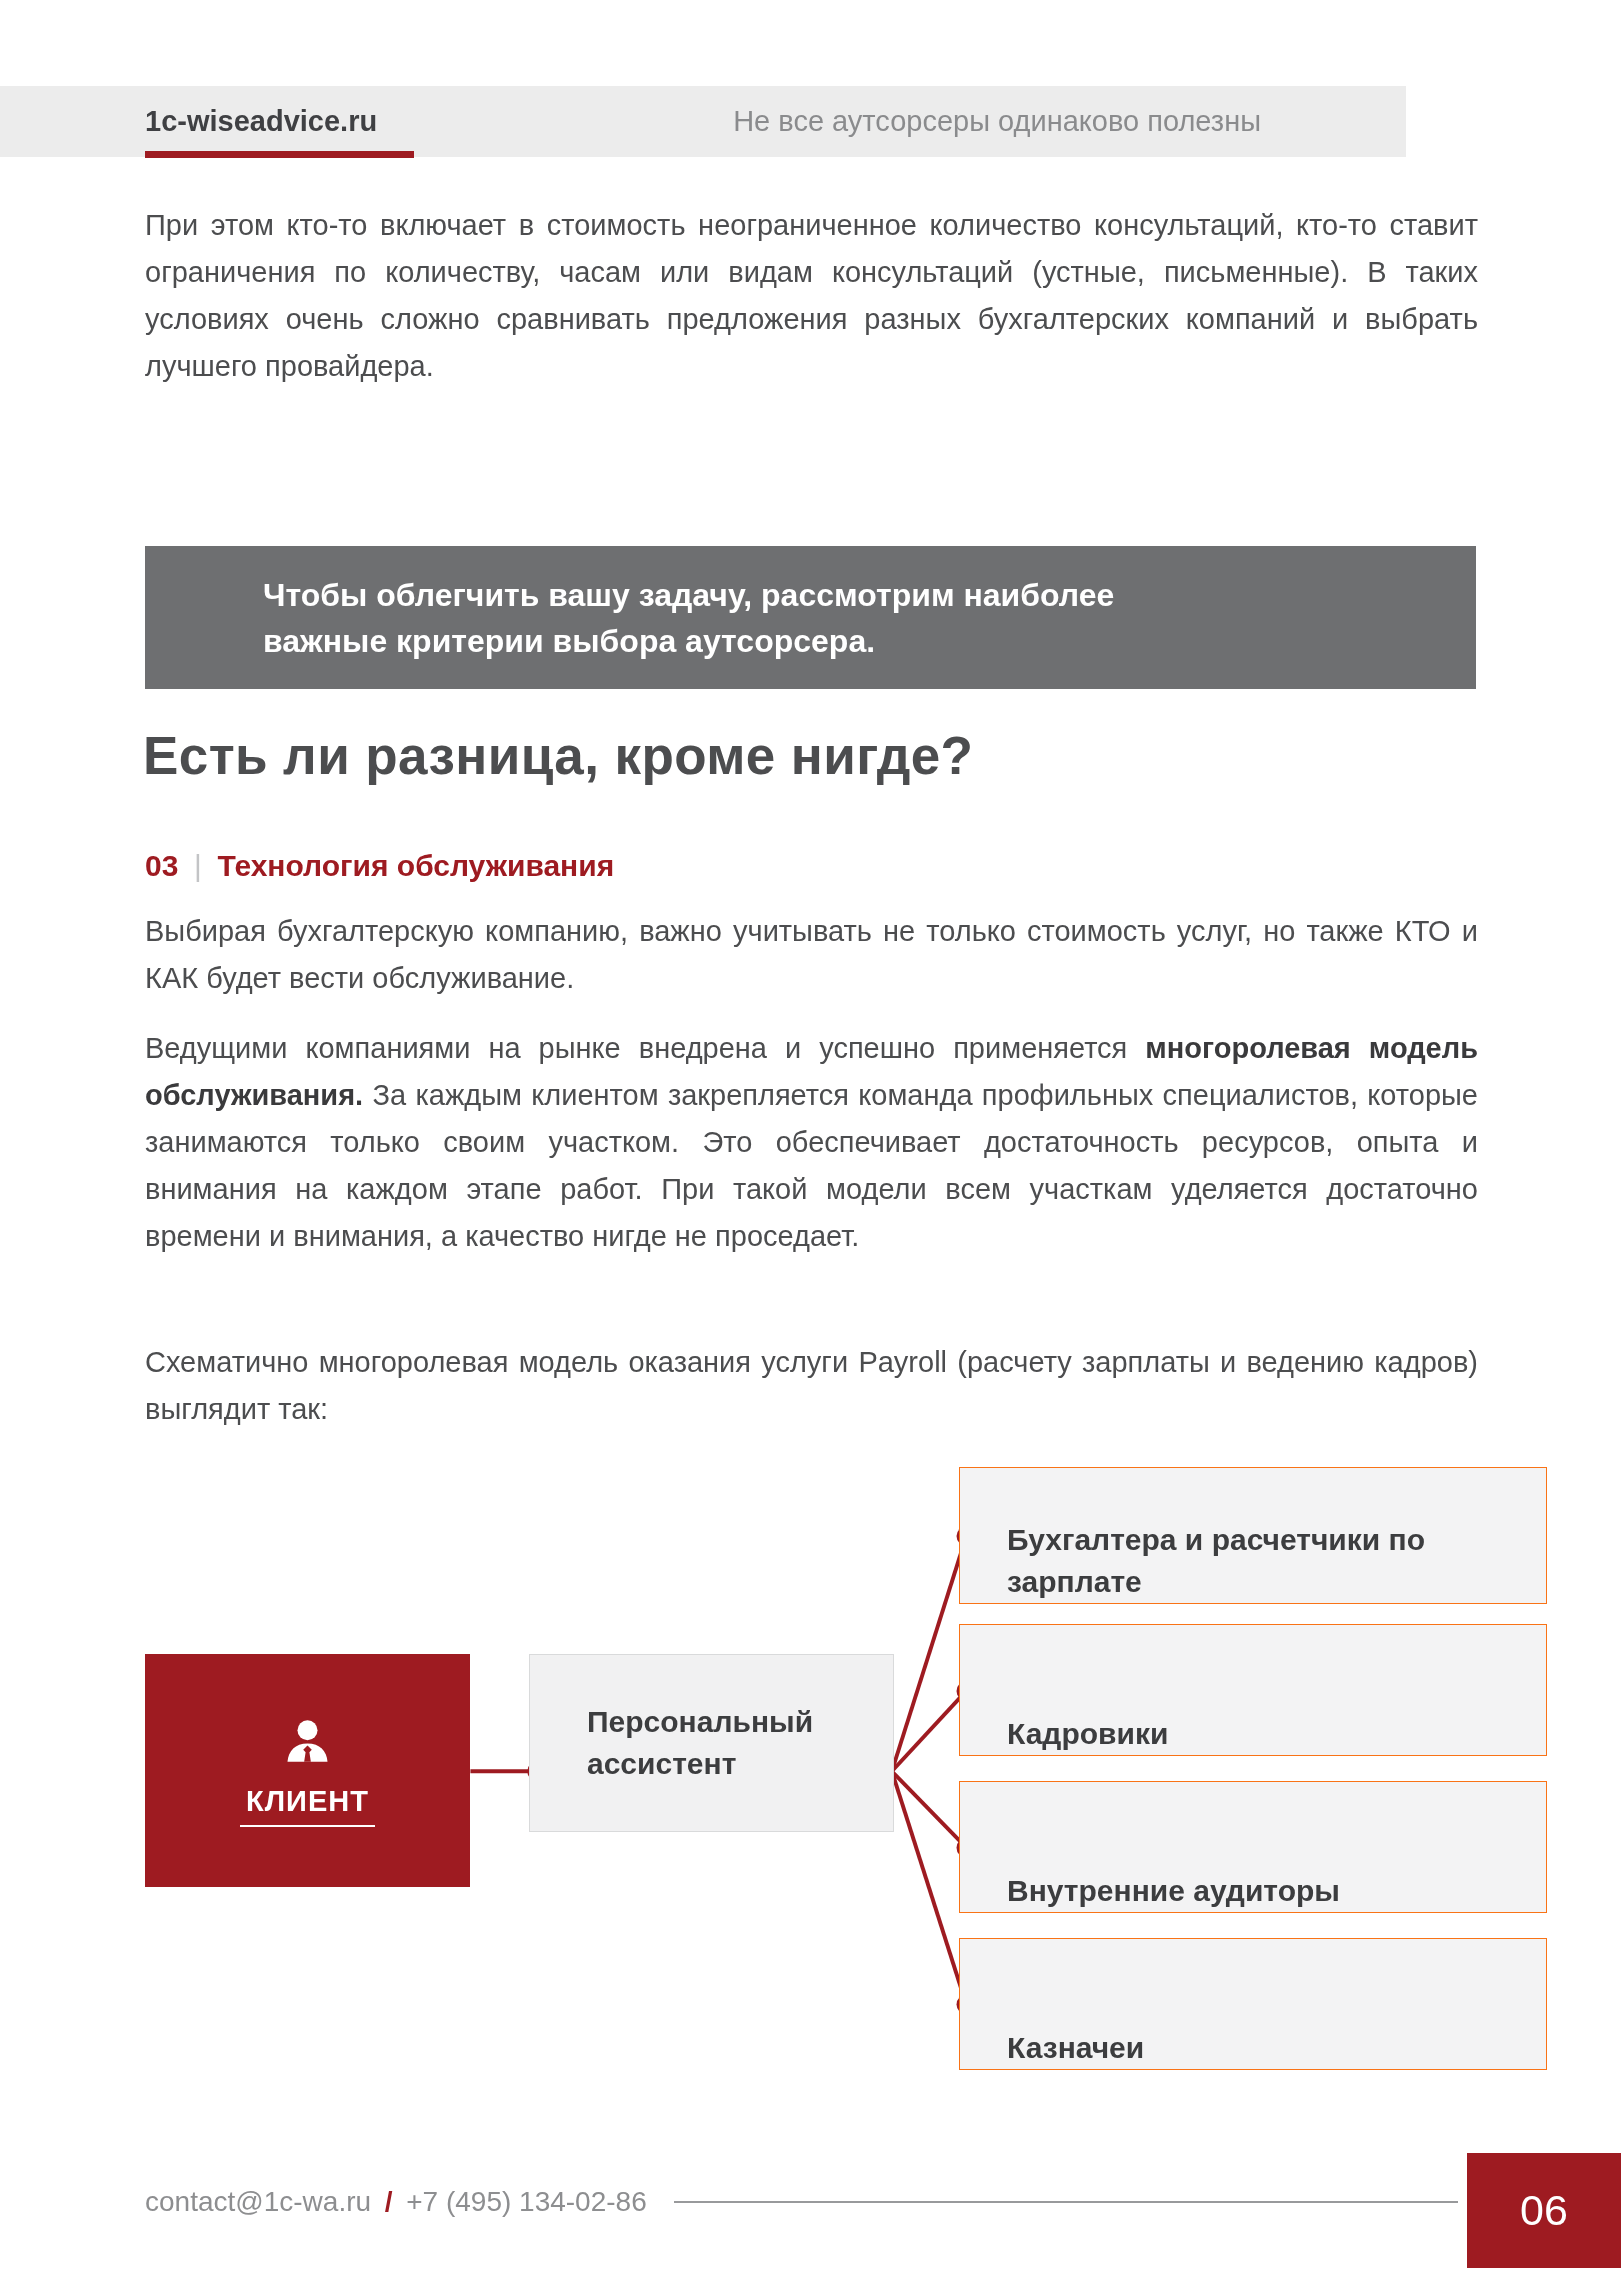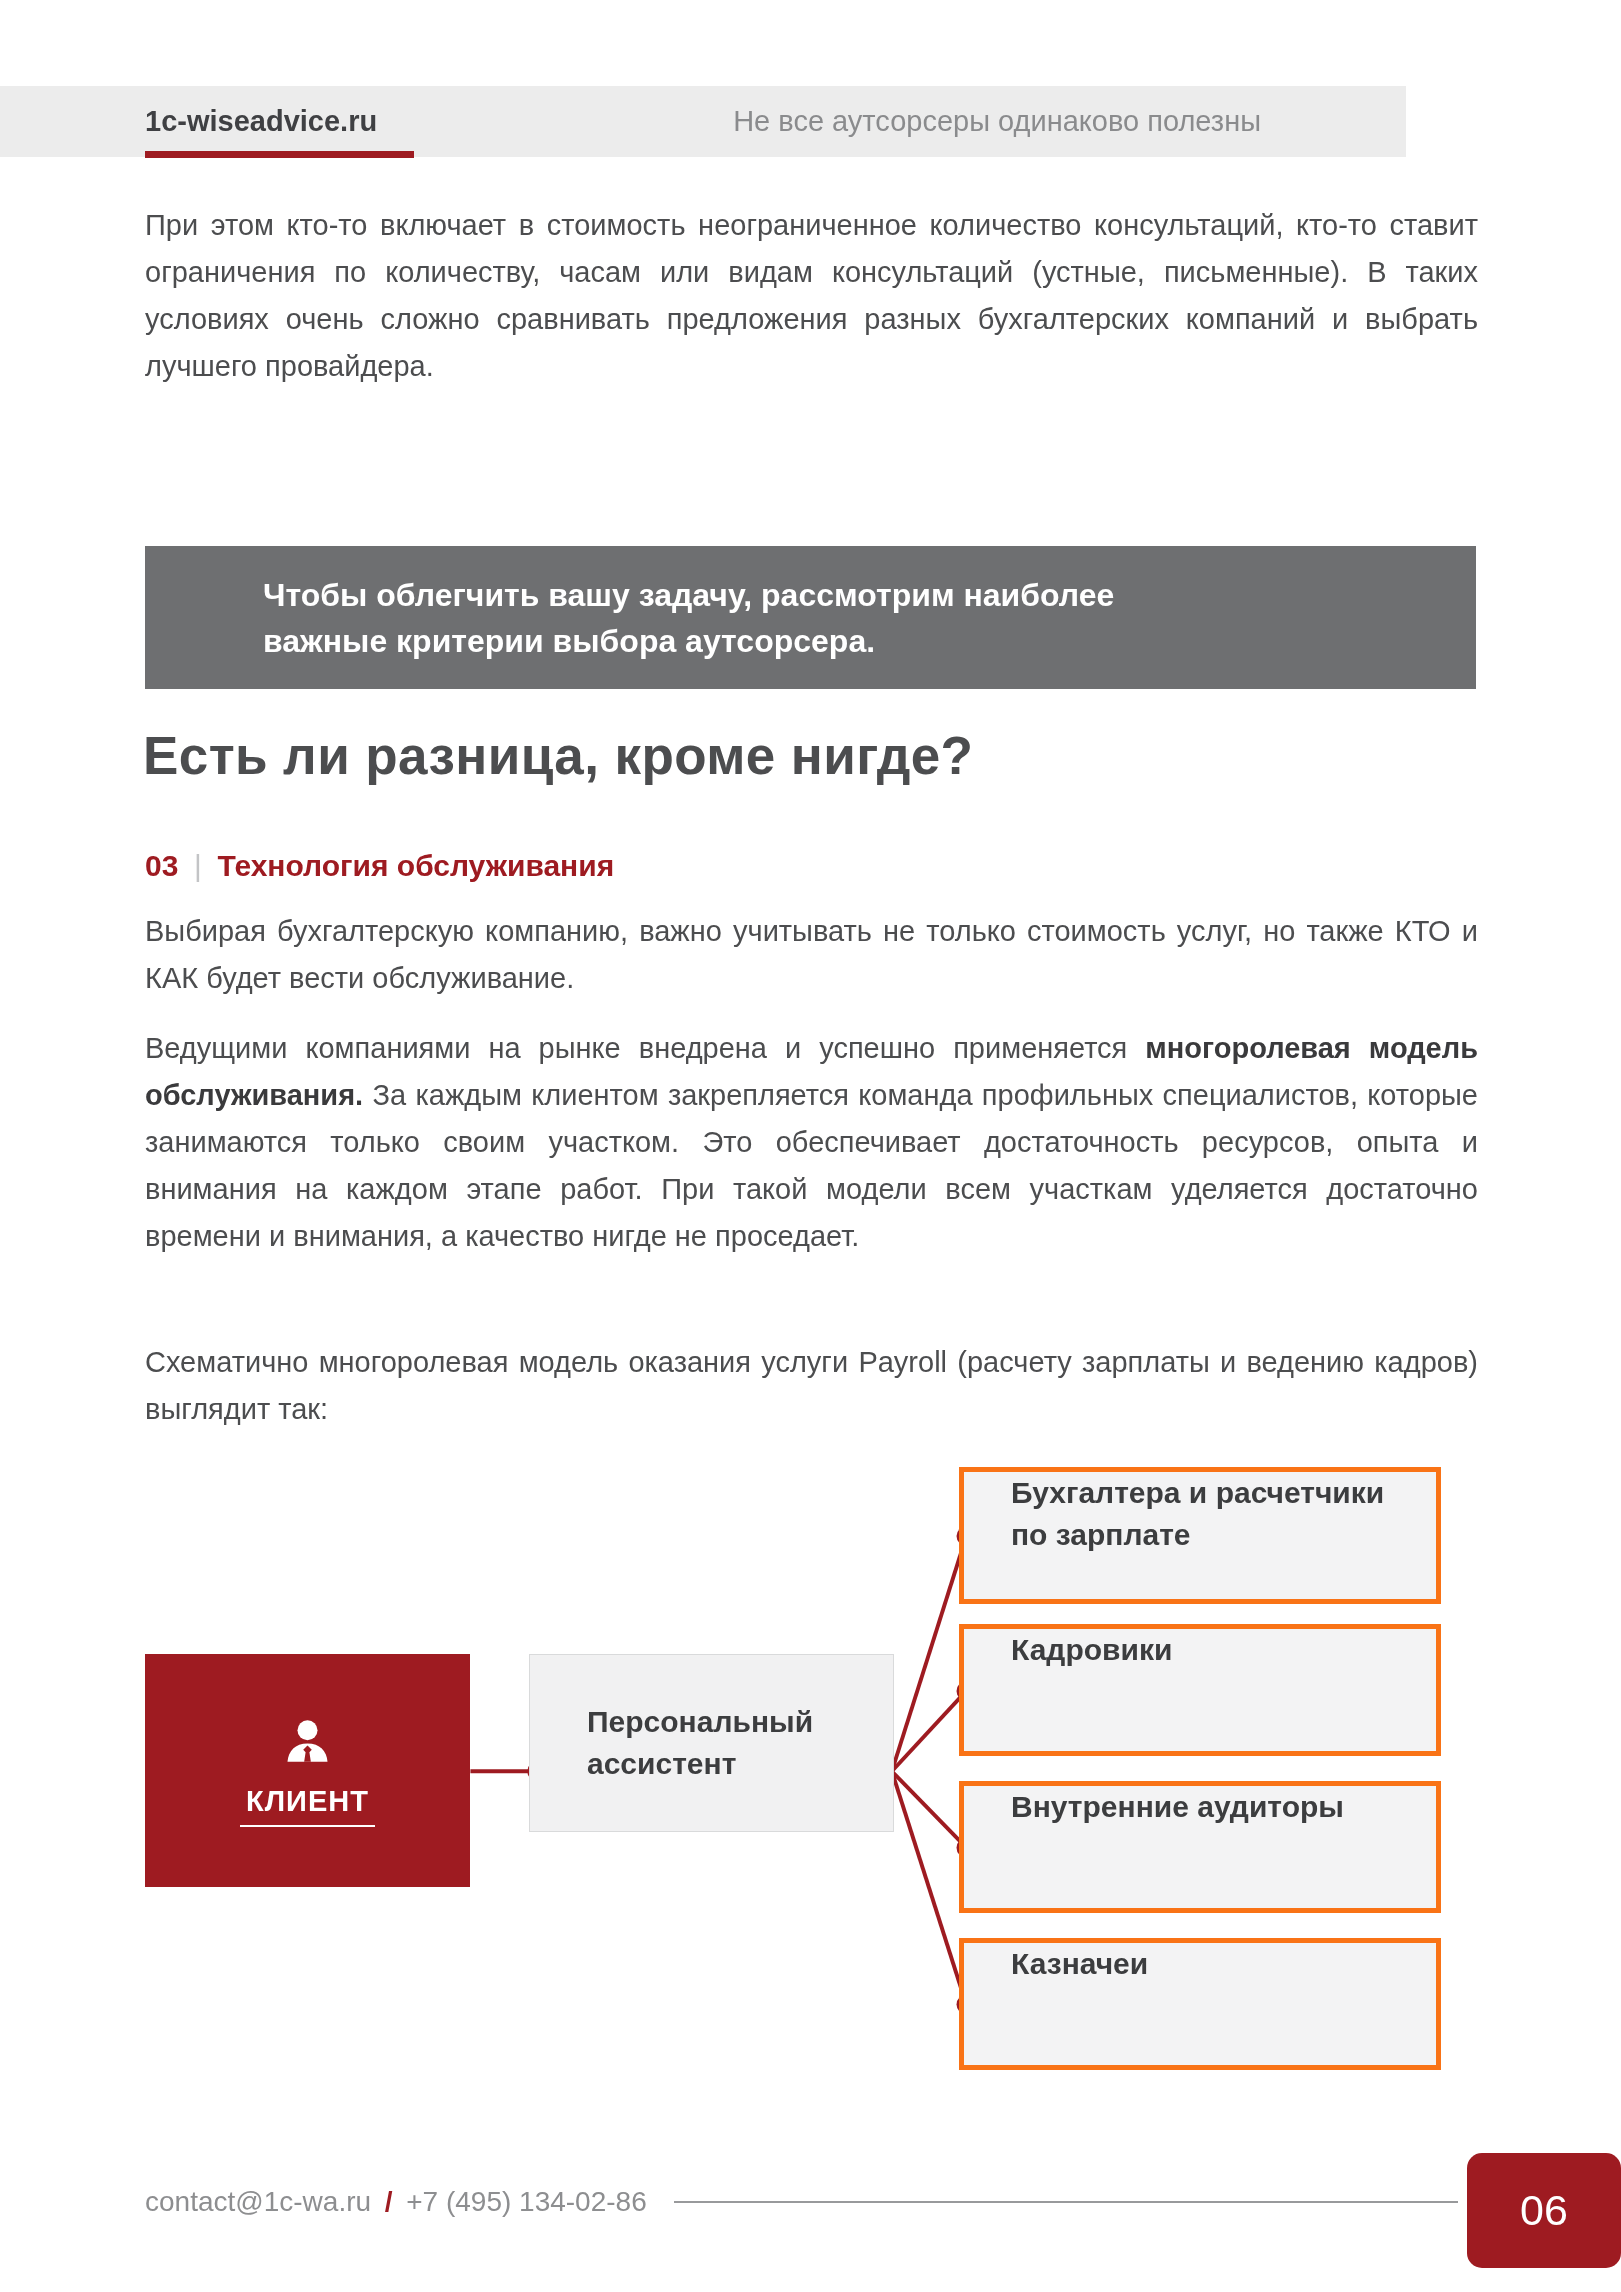--- a/index.html
+++ b/index.html
@@ -49,39 +49,39 @@
   .client-label {
     color:#ffffff; font-weight:bold; font-size:29px; letter-spacing:1px;
     border-bottom:2.9px solid #ffffff; padding:0 5.9px 7.8px;
   }
   .assistant-box {
     position:absolute; left:529px; top:1654px; width:365px; height:178px;
     background:#f1f1f2; border:1px solid #d9dadb; display:flex; align-items:center;
   }
   .assistant-label { margin-left:57px; font-size:30px; font-weight:bold; color:#3c3d3f; line-height:42px; max-width:257px; }
   .role-box {
-    position:absolute; left:959px; width:482px; background:#f3f3f4; border:5px solid #f97316;
-    display:flex; align-items:flex-start;
+    position:absolute; left:959px; width:588px; background:#f3f3f4; border:1px solid #f97316;
+    display:flex; align-items:flex-end;
   }
   .role-label { margin-left:47px; margin-right:29px; font-size:30px; font-weight:bold; color:#3c3d3f; line-height:42px; }
   .role-0 { top:1467px; height:137px; }
   .role-1 { top:1624px; height:132px; }
   .role-2 { top:1781px; height:132px; }
   .role-3 { top:1938px; height:132px; }
   .connectors { position:absolute; top:0; left:0; pointer-events:none; }
   
   .footer-row {
     position:absolute; top:2186px; left:145px; width:1313px;
     display:flex; align-items:center; gap:13.7px; font-size:28px; color:#8d8e90;
   }
   .footer-sep { color:#9e1b21; font-weight:bold; }
   .footer-rule { flex:1; border-top:2.9px solid #98999b; margin-left:13.7px; }
   .page-num-box {
     position:absolute; left:1467px; top:2153px; width:154px; height:115px; background:#9e1b21;
-    display:flex; align-items:center; justify-content:center;border-radius:15px;
+    display:flex; align-items:center; justify-content:center;
   }
   .page-num { color:#ffffff; font-size:43px; }
 </style>
 </head>
 <body>
 
 <div class="page">
 
   <header class="band">
     <span class="brand">1c-wiseadvice.ru</span>

